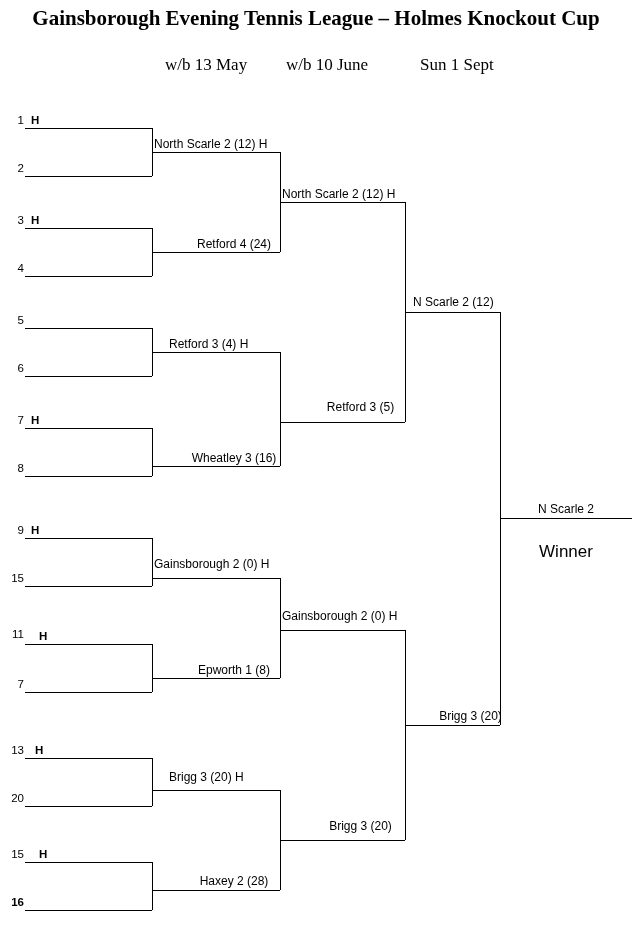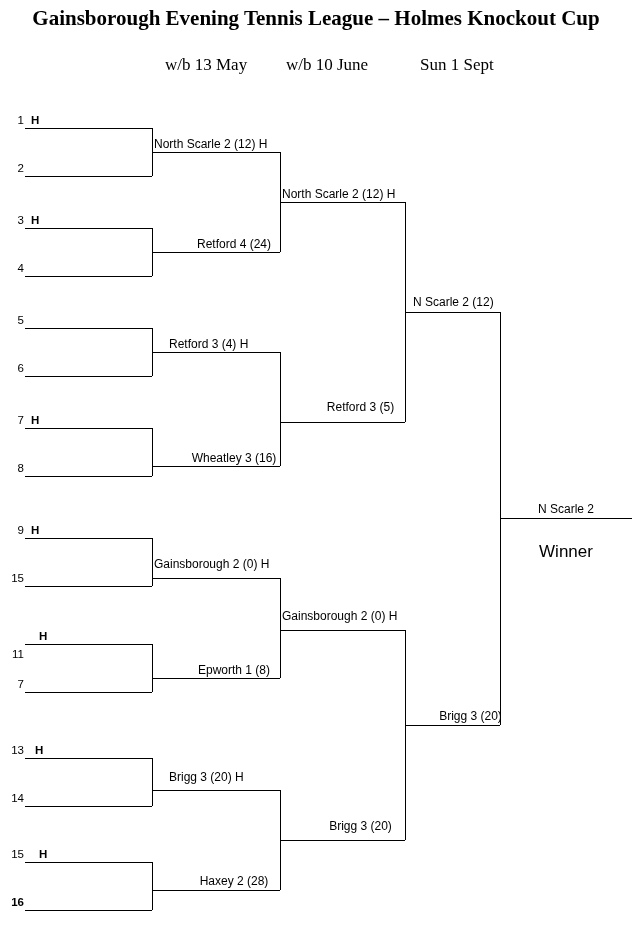--- a/index.html
+++ b/index.html
@@ -143,33 +143,33 @@
   <div class="hline" style="left:25px; top:476px; width:127px;"></div>
 
   <div class="seed-num" style="left:0px; top:524px;">9</div>
   <div class="seed-h" style="left:31px; top:524px;">H</div>
   <div class="hline" style="left:25px; top:538px; width:127px;"></div>
 
   <div class="seed-num" style="left:0px; top:572px;">15</div>
   <div class="seed-h" style="left:31px; top:572px;"></div>
   <div class="hline" style="left:25px; top:586px; width:127px;"></div>
 
-  <div class="seed-num" style="left:0px; top:648px;">11</div>
+  <div class="seed-num" style="left:0px; top:628px;">11</div>
   <div class="seed-h" style="left:39px; top:630px;">H</div>
   <div class="hline" style="left:25px; top:644px; width:127px;"></div>
 
   <div class="seed-num" style="left:0px; top:678px;">7</div>
   <div class="seed-h" style="left:39px; top:678px;"></div>
   <div class="hline" style="left:25px; top:692px; width:127px;"></div>
 
   <div class="seed-num" style="left:0px; top:744px;">13</div>
   <div class="seed-h" style="left:35px; top:744px;">H</div>
   <div class="hline" style="left:25px; top:758px; width:127px;"></div>
 
-  <div class="seed-num" style="left:0px; top:792px;">14</div>
+  <div class="seed-num" style="left:0px; top:792px;">20</div>
   <div class="seed-h" style="left:35px; top:792px;"></div>
   <div class="hline" style="left:25px; top:806px; width:127px;"></div>
 
   <div class="seed-num" style="left:0px; top:848px;">15</div>
   <div class="seed-h" style="left:39px; top:848px;">H</div>
   <div class="hline" style="left:25px; top:862px; width:127px;"></div>
 
   <div class="seed-num" style="left:0px; top:896px;font-weight:bold;">16</div>
   <div class="seed-h" style="left:39px; top:896px;"></div>
   <div class="hline" style="left:25px; top:910px; width:127px;"></div>

